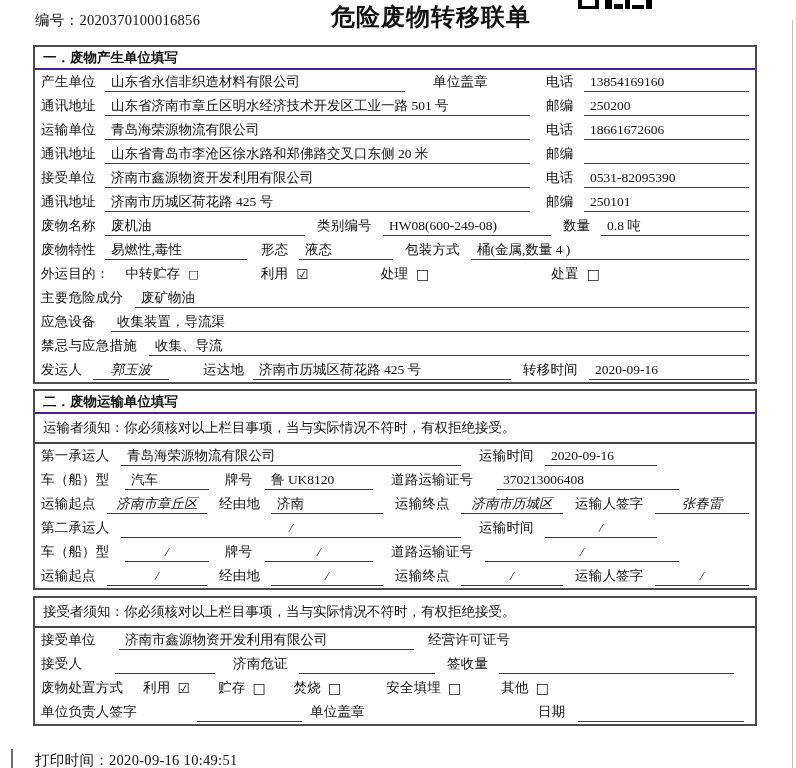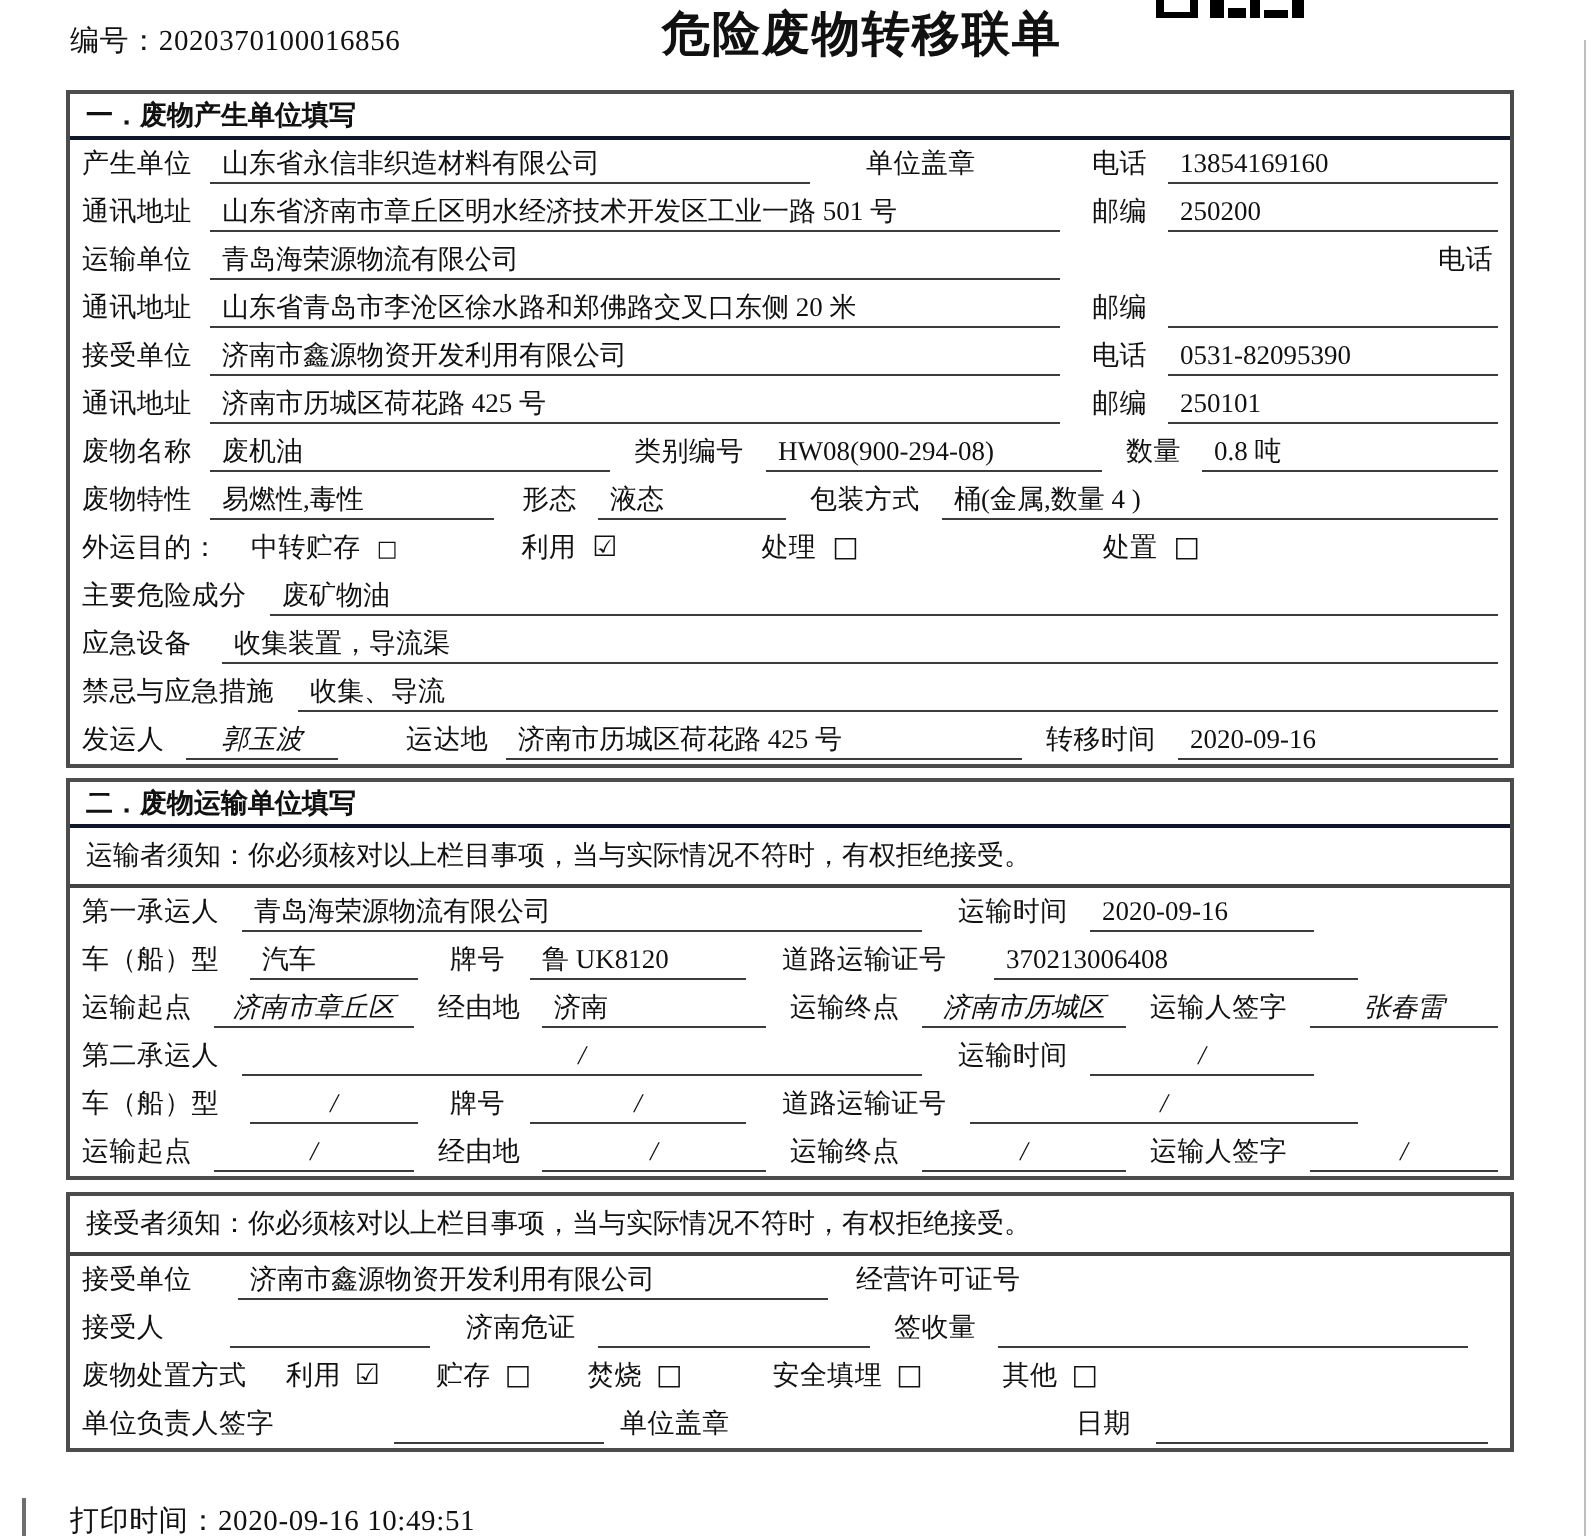--- a/index.html
+++ b/index.html
@@ -12,21 +12,21 @@
   .title{position:absolute;left:331px;top:1px;font-size:24px;font-weight:bold;letter-spacing:1px;}
   .qr{position:absolute;left:578px;top:0;}
   .page-edge{position:absolute;right:3px;top:20px;bottom:0;width:1px;background:#bfbfbf;}
   .corner-tick{position:absolute;left:11px;top:749px;height:19px;width:2px;background:#6e6e6e;}
 
   .form{position:absolute;left:33px;top:45px;width:724px;}
   .sec{border:2px solid #4c4c4c;background:#fff;box-sizing:border-box;}
   .sec-2{margin-top:5px;}
   .sec-3{margin-top:6px;}
   .sec-h{font-weight:bold;font-size:13.5px;height:21px;display:flex;align-items:center;
-         padding:0 8px;border-bottom:2px solid #0f172a;white-space:nowrap;}
+         padding:0 8px;border-bottom:2px solid #4c1d95;white-space:nowrap;}
   .notice{font-size:13.5px;height:28px;display:flex;align-items:center;
           padding:0 8px;border-bottom:2px solid #434343;white-space:nowrap;}
   .row{display:flex;align-items:center;height:24px;padding:0 6px;
        font-size:13.5px;white-space:nowrap;}
   .lbl{flex:none;letter-spacing:.2px;}
   .v{flex:none;border-bottom:1px solid #3c3c3c;height:20px;line-height:20px;
      box-sizing:border-box;padding:0 2px 0 6px;overflow:hidden;}
   .v.c{text-align:center;padding:0 2px;font-style:italic;}
   .v.f{flex:1;}
   .cb{font-family:"DejaVu Sans",sans-serif;font-size:14px;line-height:1;flex:none;}
@@ -71,20 +71,21 @@
       <span class="lbl" style="width:58px">通讯地址</span>
       <span class="v" style="width:425px;margin-left:6px">山东省济南市章丘区明水经济技术开发区工业一路 501 号</span>
       <span class="lbl" style="margin-left:auto;width:30px">邮编</span>
       <span class="v" style="width:165px;margin-left:8px">250200</span>
     </div>
 
     <div class="row">
       <span class="lbl" style="width:58px">运输单位</span>
       <span class="v" style="width:425px;margin-left:6px">青岛海荣源物流有限公司</span>
       <span class="lbl" style="margin-left:auto;width:30px">电话</span>
+      <span class="v" style="width:165px;margin-left:8px">18661672606</span>
     </div>
 
     <div class="row">
       <span class="lbl" style="width:58px">通讯地址</span>
       <span class="v" style="width:425px;margin-left:6px">山东省青岛市李沧区徐水路和郑佛路交叉口东侧 20 米</span>
       <span class="lbl" style="margin-left:auto;width:30px">邮编</span>
       <span class="v" style="width:165px;margin-left:8px"></span>
     </div>
 
     <div class="row">
@@ -98,21 +99,21 @@
       <span class="lbl" style="width:58px">通讯地址</span>
       <span class="v" style="width:425px;margin-left:6px">济南市历城区荷花路 425 号</span>
       <span class="lbl" style="margin-left:auto;width:30px">邮编</span>
       <span class="v" style="width:165px;margin-left:8px">250101</span>
     </div>
 
     <div class="row">
       <span class="lbl" style="width:58px">废物名称</span>
       <span class="v" style="width:200px;margin-left:6px">废机油</span>
       <span class="lbl" style="width:58px;margin-left:12px">类别编号</span>
-      <span class="v" style="width:168px;margin-left:8px">HW08(900-294-08)</span>
+      <span class="v" style="width:168px;margin-left:8px">HW08(600-249-08)</span>
       <span class="lbl" style="width:30px;margin-left:12px">数量</span>
       <span class="v f" style="margin-left:8px">0.8 吨</span>
     </div>
 
     <div class="row">
       <span class="lbl" style="width:58px">废物特性</span>
       <span class="v" style="width:142px;margin-left:6px">易燃性,毒性</span>
       <span class="lbl" style="width:30px;margin-left:14px">形态</span>
       <span class="v" style="width:94px;margin-left:8px">液态</span>
       <span class="lbl" style="width:58px;margin-left:12px">包装方式</span>

